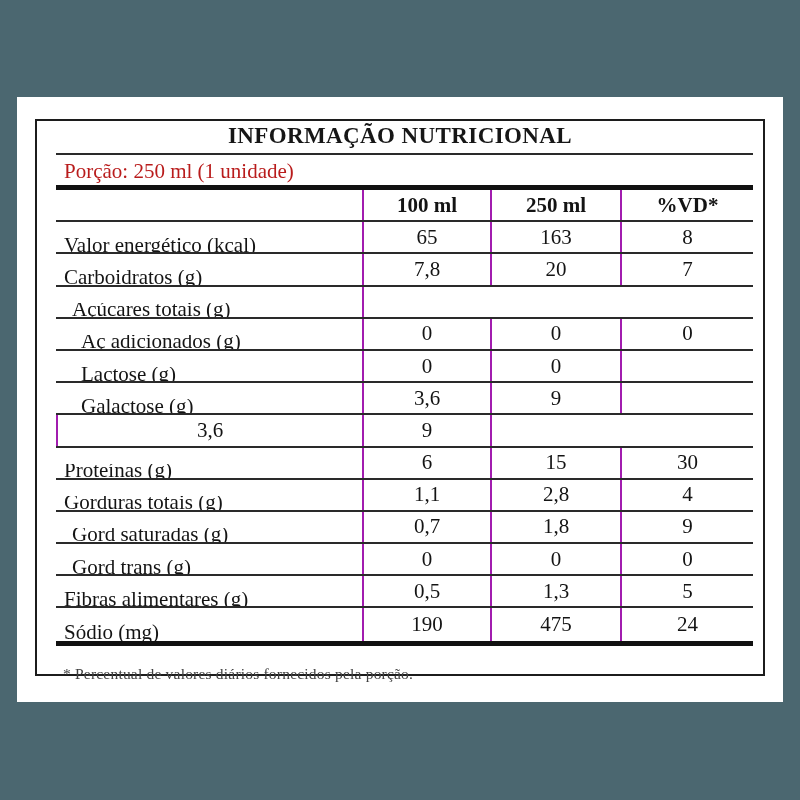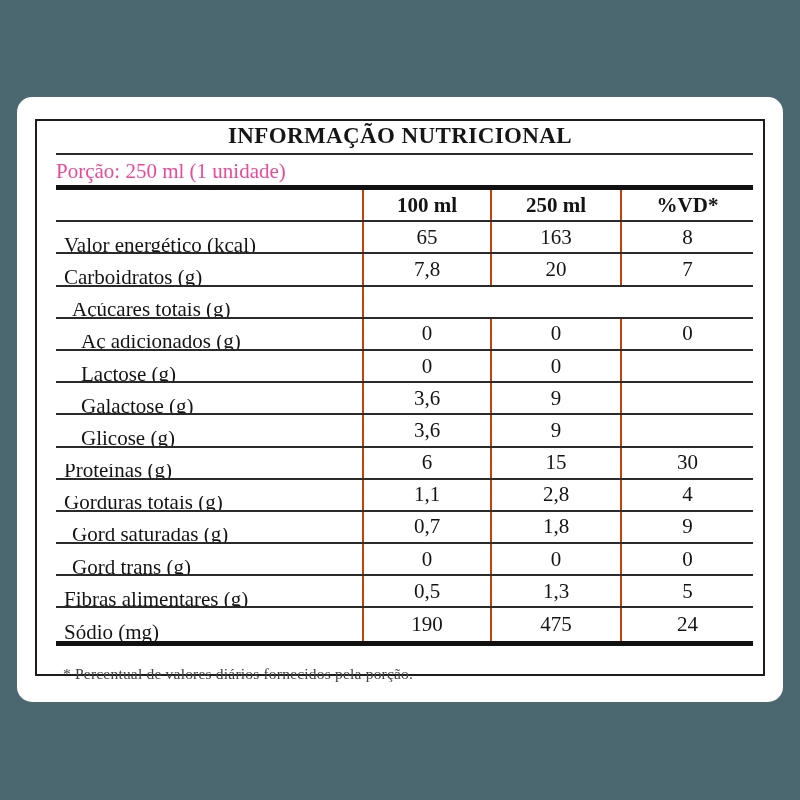--- a/index.html
+++ b/index.html
@@ -8,21 +8,20 @@
     background: #4b6770;
     font-family: "Liberation Serif", "DejaVu Serif", serif;
     color: #141414;
     position: relative;
   }
   .card {
     position: absolute;
     left: 17px; top: 97px;
     width: 766px; height: 605px;
     background: #ffffff;
-    border-radius: 15px;
   }
   .frame {
     position: absolute;
     left: 18px; top: 22px;
     width: 730px; height: 557px;
     border: 2px solid #1c1c1c;
   }
   .title {
     position: absolute;
     left: 18px; top: 26px;
@@ -34,23 +33,23 @@
     color: #161616;
   }
   .title-rule {
     position: absolute;
     left: 39px; top: 56px;
     width: 697px; height: 2px;
     background: #2a2a2a;
   }
   .serving {
     position: absolute;
-    left: 39px; top: 62px;
+    left: 47px; top: 62px;
     font-size: 21px;
-    color: #ec4899;
+    color: #b91c1c;
   }
   .thick-rule {
     position: absolute;
     left: 39px;
     width: 697px; height: 5px;
     background: #111;
   }
   .thick-top { top: 88px; }
   .thick-bottom { top: 544px; }
   .ntable {
@@ -67,21 +66,21 @@
   .trow.last { border-bottom: none; }
   .cell {
     display: flex;
     align-items: center;
     font-size: 21px;
     overflow: hidden;
     white-space: nowrap;
   }
   .cell.val {
     justify-content: center;
-    border-left: 2px solid #c2410c;
+    border-left: 2px solid #a21caf;
   }
   .trow .name { padding-left: 8px; margin-top: 16px; }
   .trow .name.ind1 { padding-left: 16px; }
   .trow .name.ind2 { padding-left: 25px; }
   .thead .cell { font-weight: bold; font-size: 21px; }
   .footnote {
     position: absolute;
     left: 46px; top: 568px;
     font-size: 15.5px;
     color: #404040;
@@ -144,21 +143,20 @@
     </div>
 
     <div class="trow">
       <div class="cell name ind2">Galactose (g)</div>
       <div class="cell val">3,6</div>
       <div class="cell val">9</div>
       <div class="cell val"></div>
     </div>
 
     <div class="trow">
-      <div class="cell name ind2">Glicose (g)</div>
       <div class="cell val">3,6</div>
       <div class="cell val">9</div>
       <div class="cell val"></div>
     </div>
 
     <div class="trow">
       <div class="cell name">Proteínas (g)</div>
       <div class="cell val">6</div>
       <div class="cell val">15</div>
       <div class="cell val">30</div>

